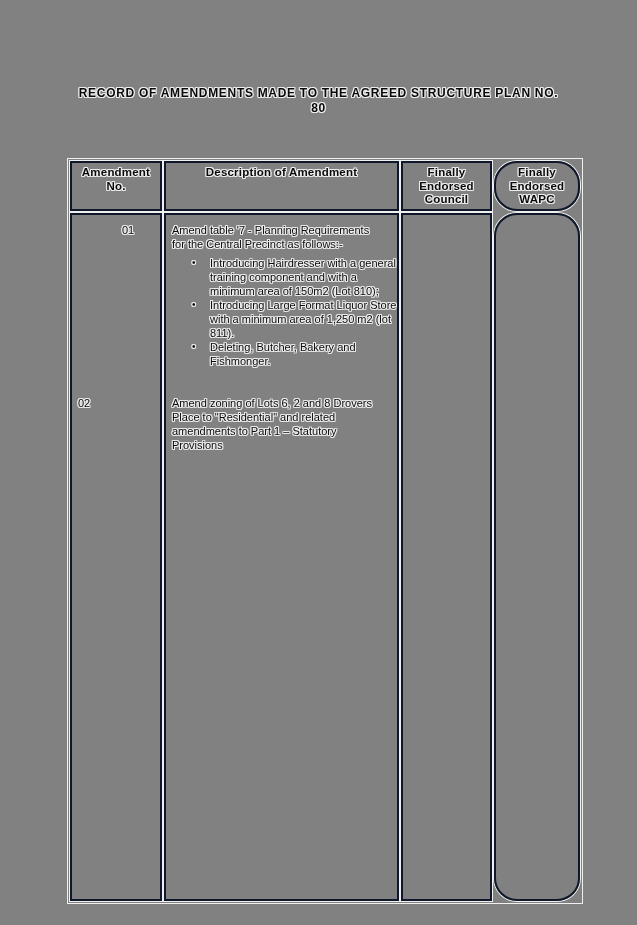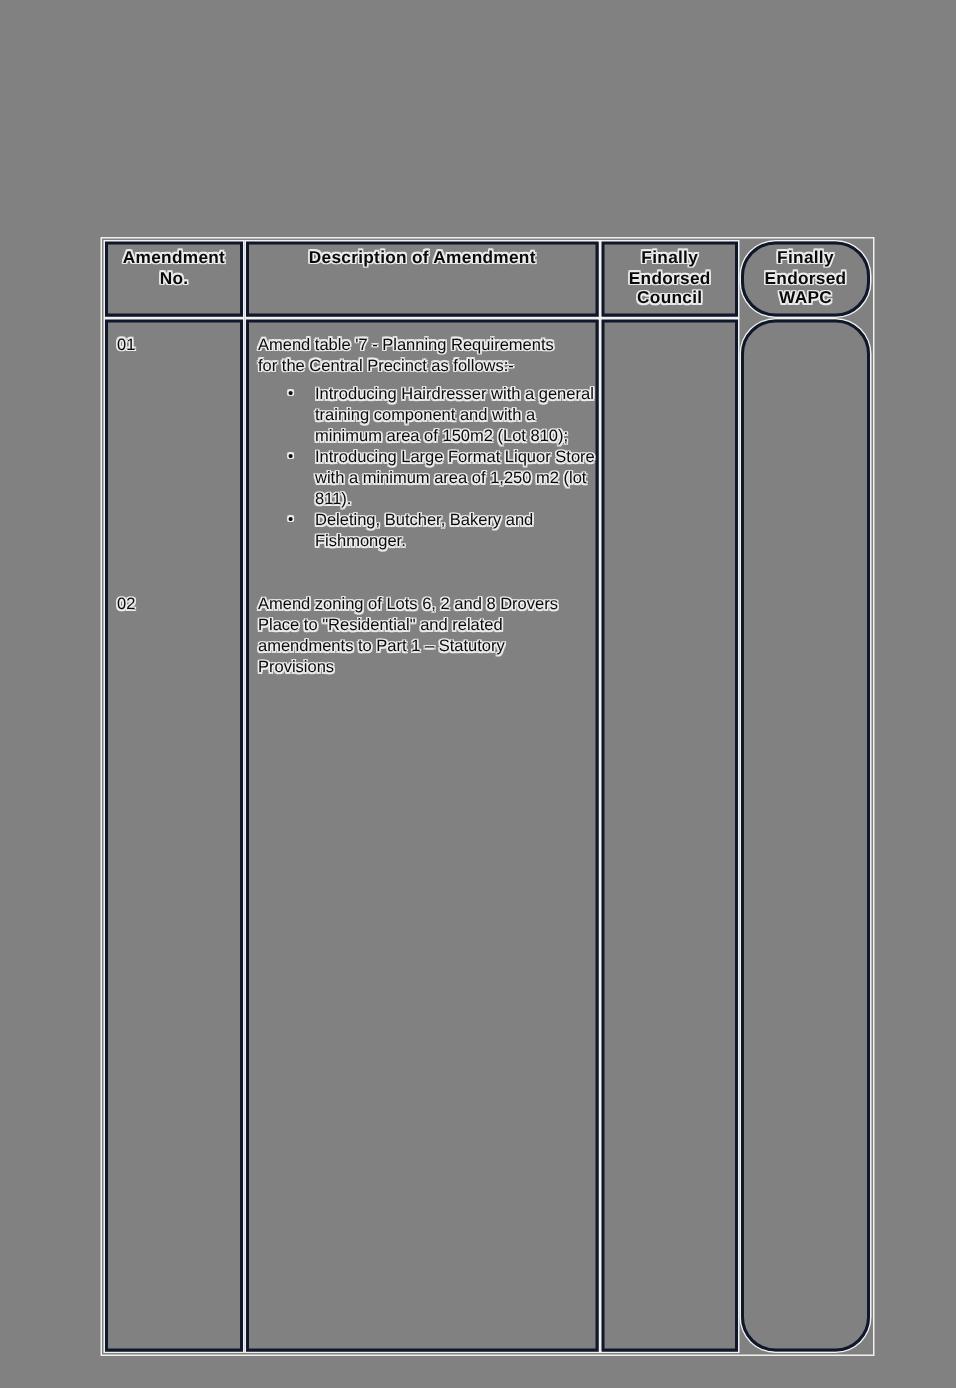--- a/index.html
+++ b/index.html
@@ -55,21 +55,21 @@
     height:668px;
     padding:8px 6px;
     font-size:11px;
     line-height:14px;
   }
   .c1{width:84px;}
   .c2{width:227px;}
   .c3{width:83px;}
   .c4{width:78px;border-radius:23px;}
   .num{font-size:11px;line-height:14px;}
-  .n1{height:173px;}
+  .n1{height:173px;margin-left:44px;}
   .entry1{height:173px;}
   .para{margin:0;width:208px;}
   .blist{
     margin:5px 0 0 0;
     padding:0;
     list-style:none;
     width:228px;
   }
   .blist li{
     position:relative;
@@ -80,20 +80,22 @@
     left:20px;top:0;
     font-size:10px;
   }
 </style>
 </head>
 <body>
 
 <div class="page">
 
   <div class="title halo">
+    <div>RECORD OF AMENDMENTS MADE TO THE AGREED STRUCTURE PLAN NO.</div>
+    <div>80</div>
   </div>
 
   <table class="amend-table">
     <thead>
       <tr>
         <th class="c1 halo">Amendment No.</th>
         <th class="c2 halo">Description of Amendment</th>
         <th class="c3 halo">Finally Endorsed Council</th>
         <th class="c4 halo">Finally Endorsed WAPC</th>
       </tr>

